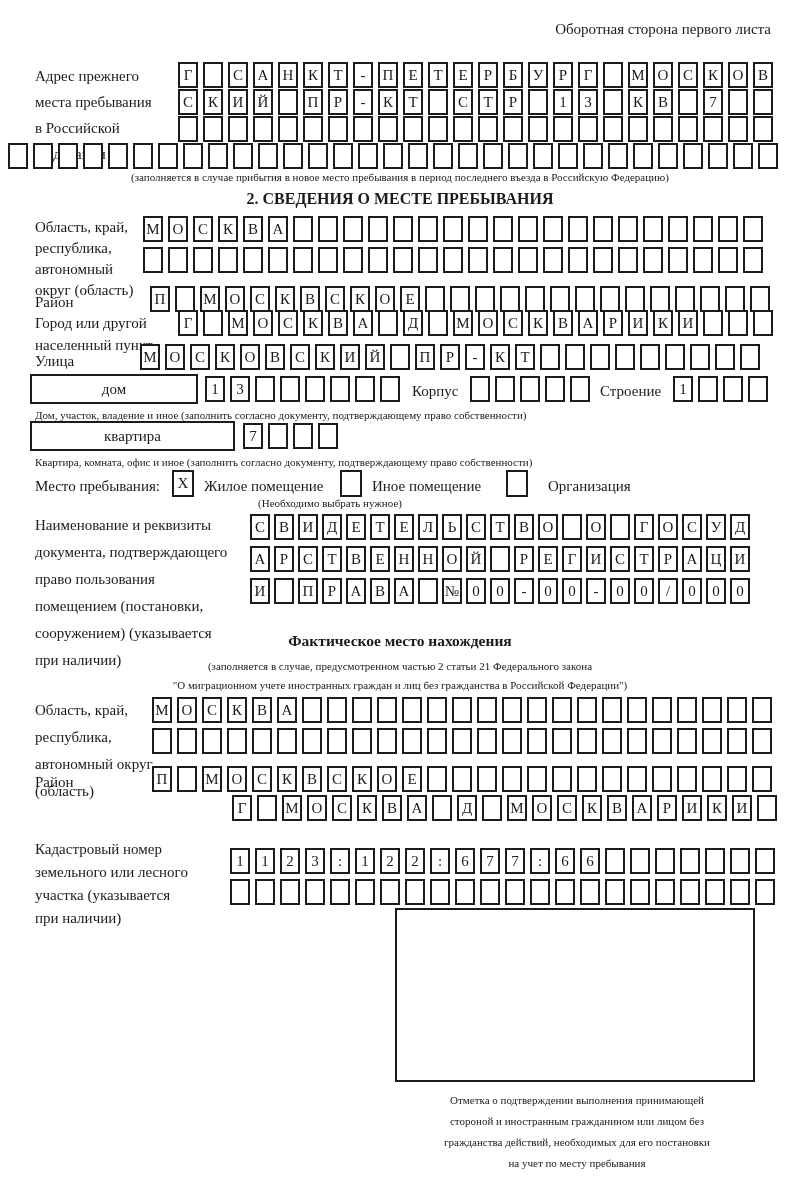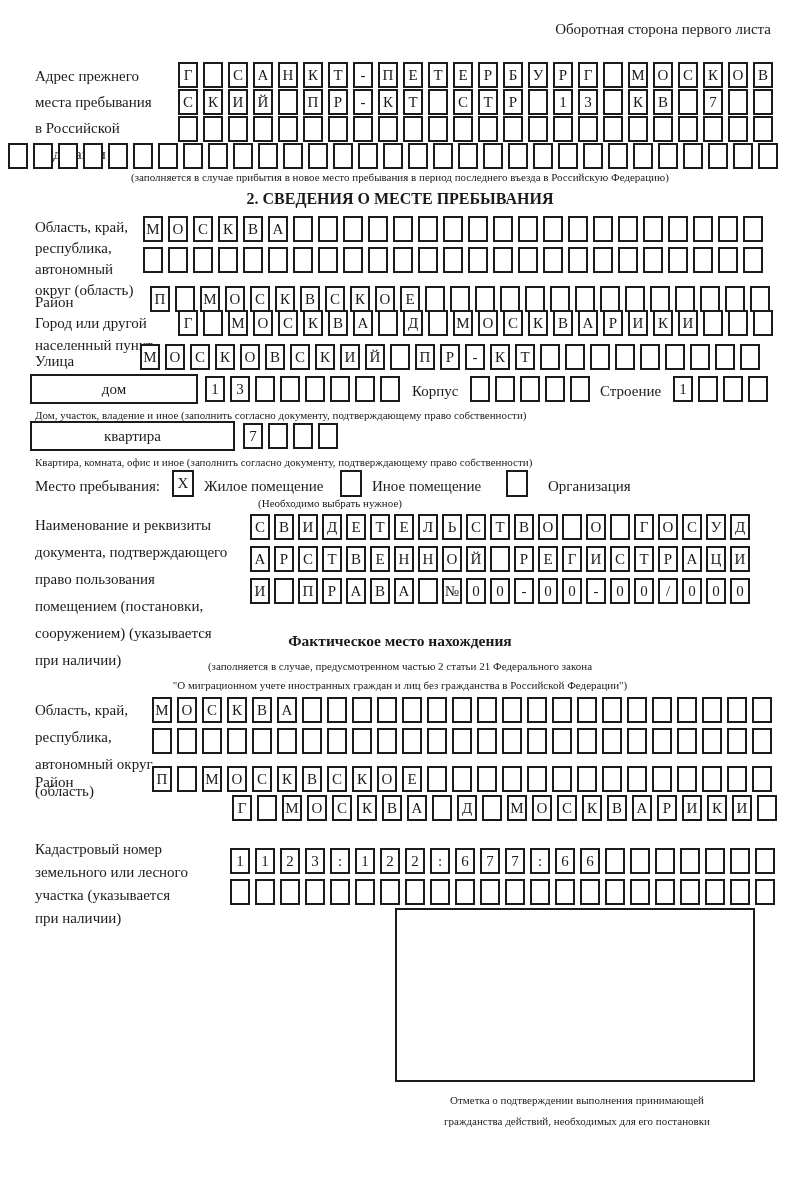--- a/index.html
+++ b/index.html
@@ -613,16 +613,18 @@
       <div class="cell"></div>
       <div class="cell"></div>
       <div class="cell"></div>
       <div class="cell"></div>
       <div class="cell"></div>
     </div>
 
   <div class="abs stamp" style="left:395px; top:908px; width:360px; height:174px;"></div>
   <div class="abs note center" style="left:388px; top:1090px; width:378px; line-height:21px;">
       <div>Отметка о подтверждении выполнения принимающей</div>
+      <div>стороной и иностранным гражданином или лицом без</div>
       <div>гражданства действий, необходимых для его постановки</div>
+      <div>на учет по месту пребывания</div>
     </div>
 
 </div>
 
 </body></html>

